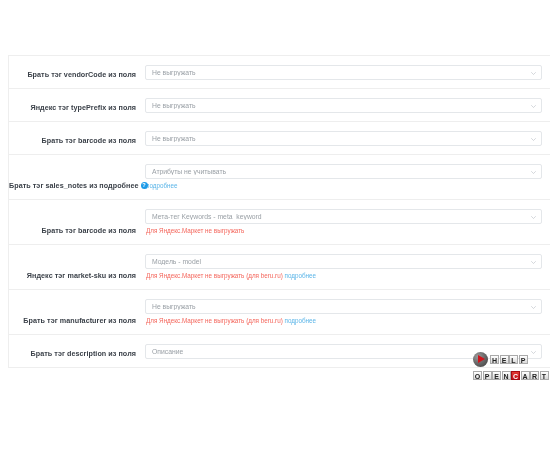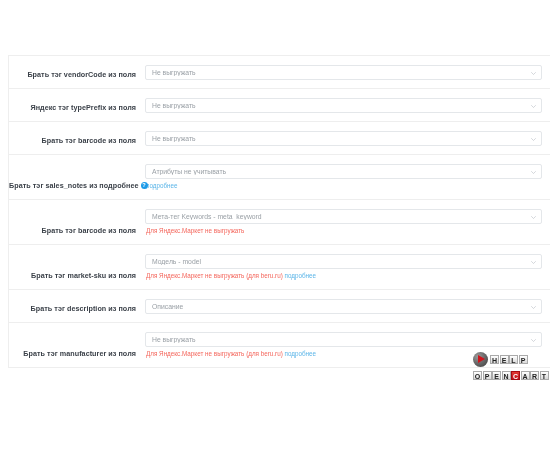--- a/index.html
+++ b/index.html
@@ -284,58 +284,58 @@
           <span class="chev">
             <svg viewBox="0 0 10 10" width="5" height="5">
               <path d="M1 3 L5 7 L9 3" fill="none" stroke="#b9bec4" stroke-width="1.2" stroke-linecap="round" stroke-linejoin="round"></path>
             </svg>
           </span>
         </div>
         <div class="note warn"><span>Для Яндекс.Маркет не выгружать</span></div>
       </div>
     </div>
     <div class="form-row">
-      <div class="row-label"><span>Брать тэг market-sku из поля</span></div>
+      <div class="row-label"><span>Яндекс тэг market-sku из поля</span></div>
       <div class="row-control">
         <div class="select-box">
           <span class="select-value">Модель - model</span>
           <span class="chev">
             <svg viewBox="0 0 10 10" width="5" height="5">
               <path d="M1 3 L5 7 L9 3" fill="none" stroke="#b9bec4" stroke-width="1.2" stroke-linecap="round" stroke-linejoin="round"></path>
             </svg>
           </span>
         </div>
         <div class="note warn"><span>Для Яндекс.Маркет не выгружать (для beru.ru)</span> <span class="link">подробнее</span></div>
       </div>
     </div>
     <div class="form-row">
+      <div class="row-label"><span>Брать тэг manufacturer из поля</span></div>
+      <div class="row-control">
+        <div class="select-box">
+          <span class="select-value">Не выгружать</span>
+          <span class="chev">
+            <svg viewBox="0 0 10 10" width="5" height="5">
+              <path d="M1 3 L5 7 L9 3" fill="none" stroke="#b9bec4" stroke-width="1.2" stroke-linecap="round" stroke-linejoin="round"></path>
+            </svg>
+          </span>
+        </div>
+        <div class="note warn"><span>Для Яндекс.Маркет не выгружать (для beru.ru)</span> <span class="link">подробнее</span></div>
+      </div>
+    </div>
+    <div class="form-row">
       <div class="row-label"><span>Брать тэг description из поля</span></div>
       <div class="row-control">
         <div class="select-box">
           <span class="select-value">Описание</span>
           <span class="chev">
             <svg viewBox="0 0 10 10" width="5" height="5">
               <path d="M1 3 L5 7 L9 3" fill="none" stroke="#b9bec4" stroke-width="1.2" stroke-linecap="round" stroke-linejoin="round"></path>
             </svg>
           </span>
         </div>
-      </div>
-    </div>
-    <div class="form-row">
-      <div class="row-label"><span>Брать тэг manufacturer из поля</span></div>
-      <div class="row-control">
-        <div class="select-box">
-          <span class="select-value">Не выгружать</span>
-          <span class="chev">
-            <svg viewBox="0 0 10 10" width="5" height="5">
-              <path d="M1 3 L5 7 L9 3" fill="none" stroke="#b9bec4" stroke-width="1.2" stroke-linecap="round" stroke-linejoin="round"></path>
-            </svg>
-          </span>
-        </div>
-        <div class="note warn"><span>Для Яндекс.Маркет не выгружать (для beru.ru)</span> <span class="link">подробнее</span></div>
       </div>
     </div>
   </div>
 
 <div class="watermark">
   <div class="wm-row">
     <span class="wm-ball"></span>
     <span class="wm-letters" id="wm1">
         <span class="wm-ltr">H</span>
         <span class="wm-ltr">E</span>

